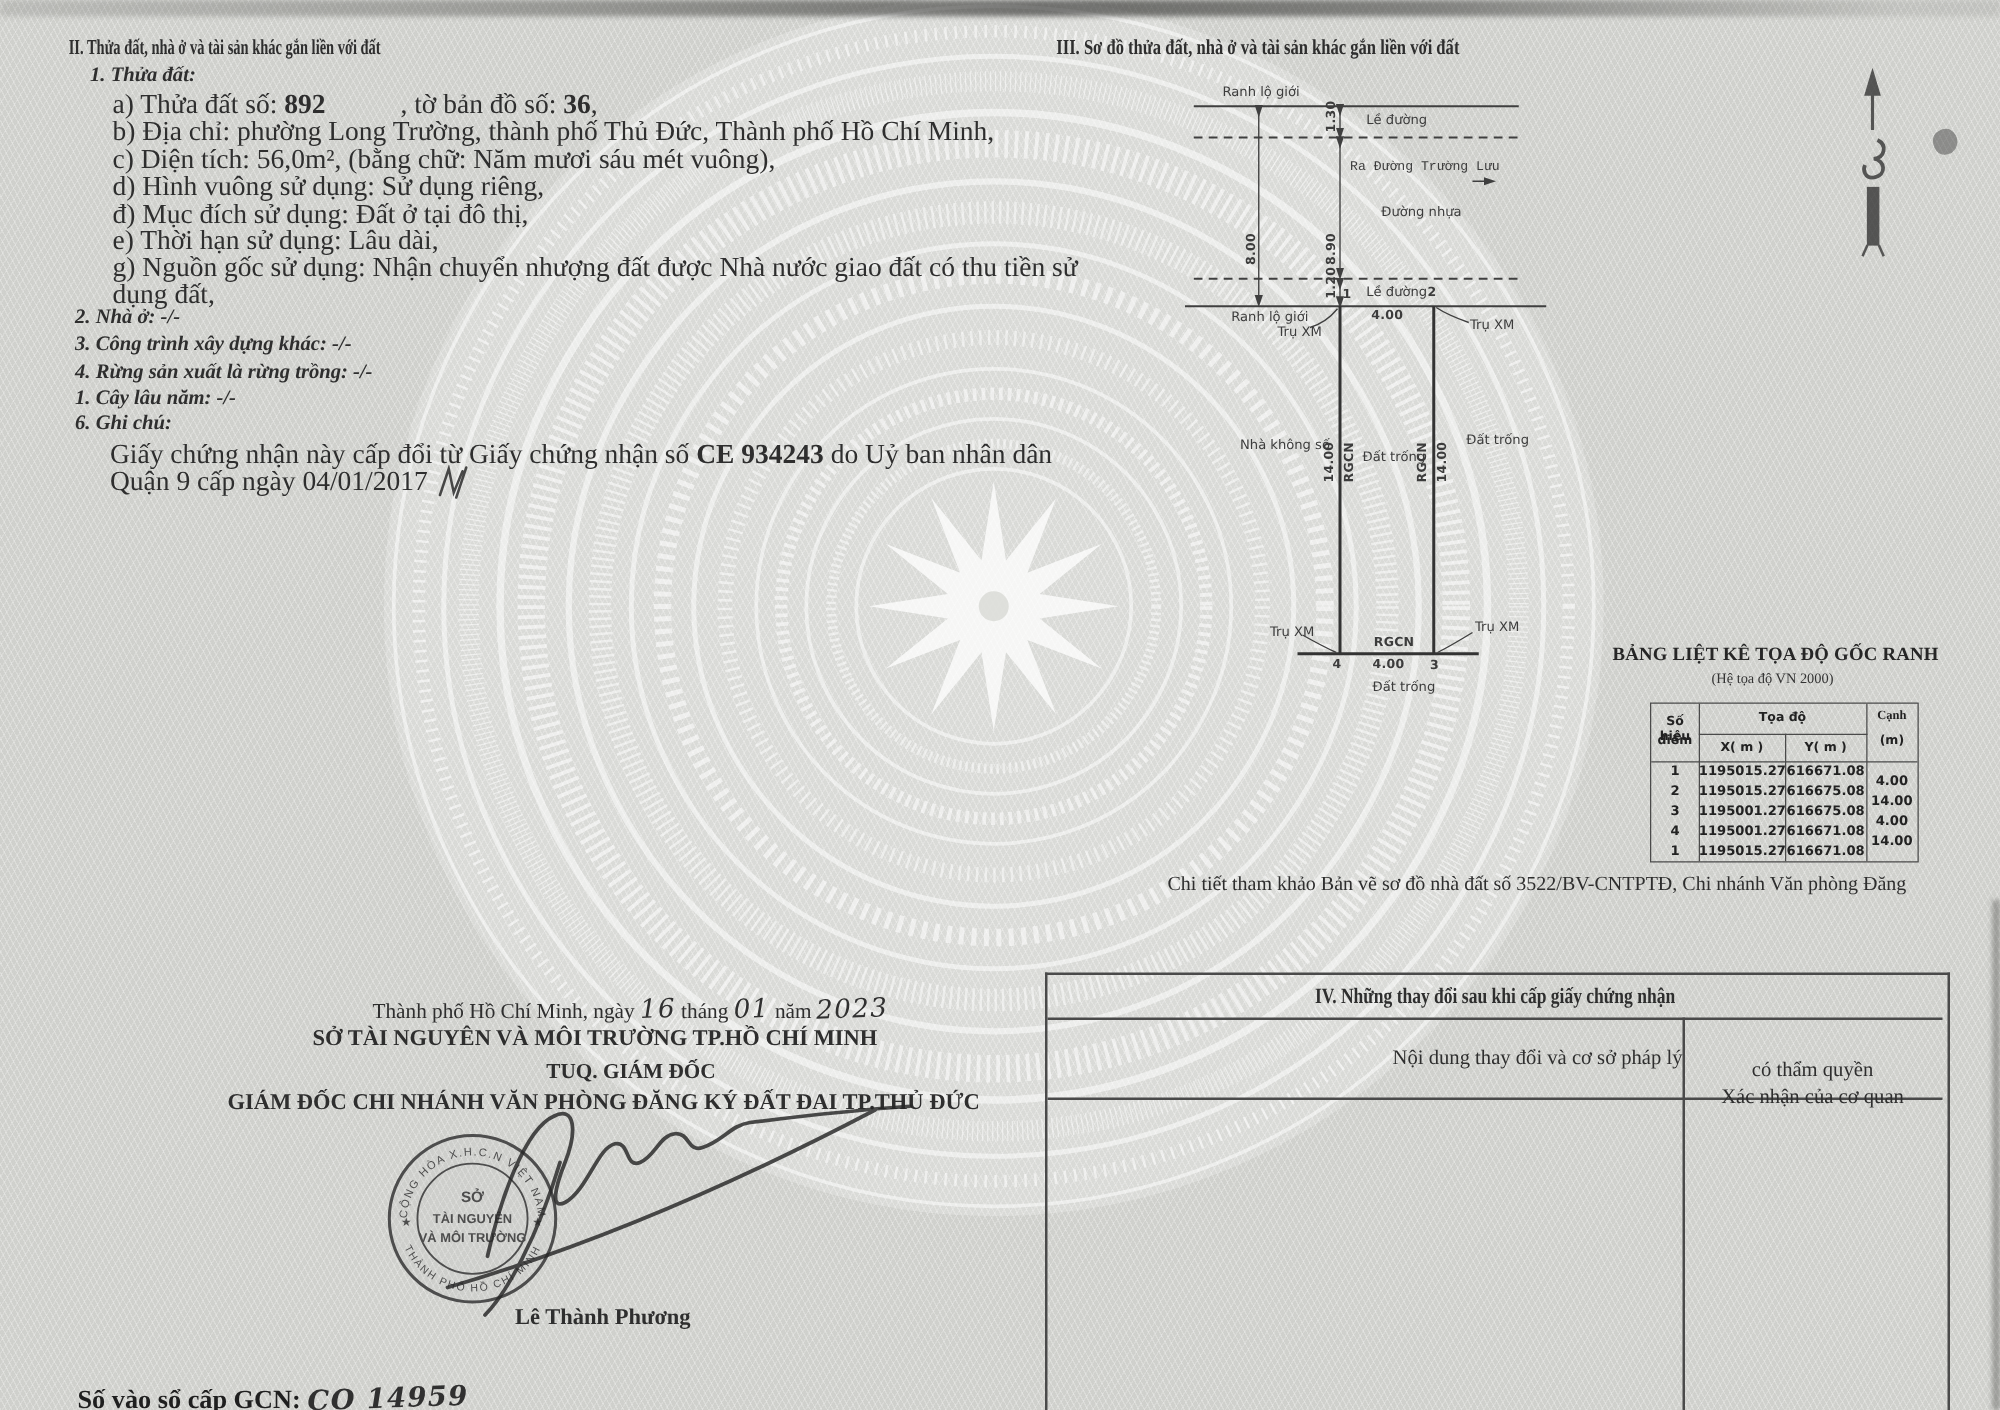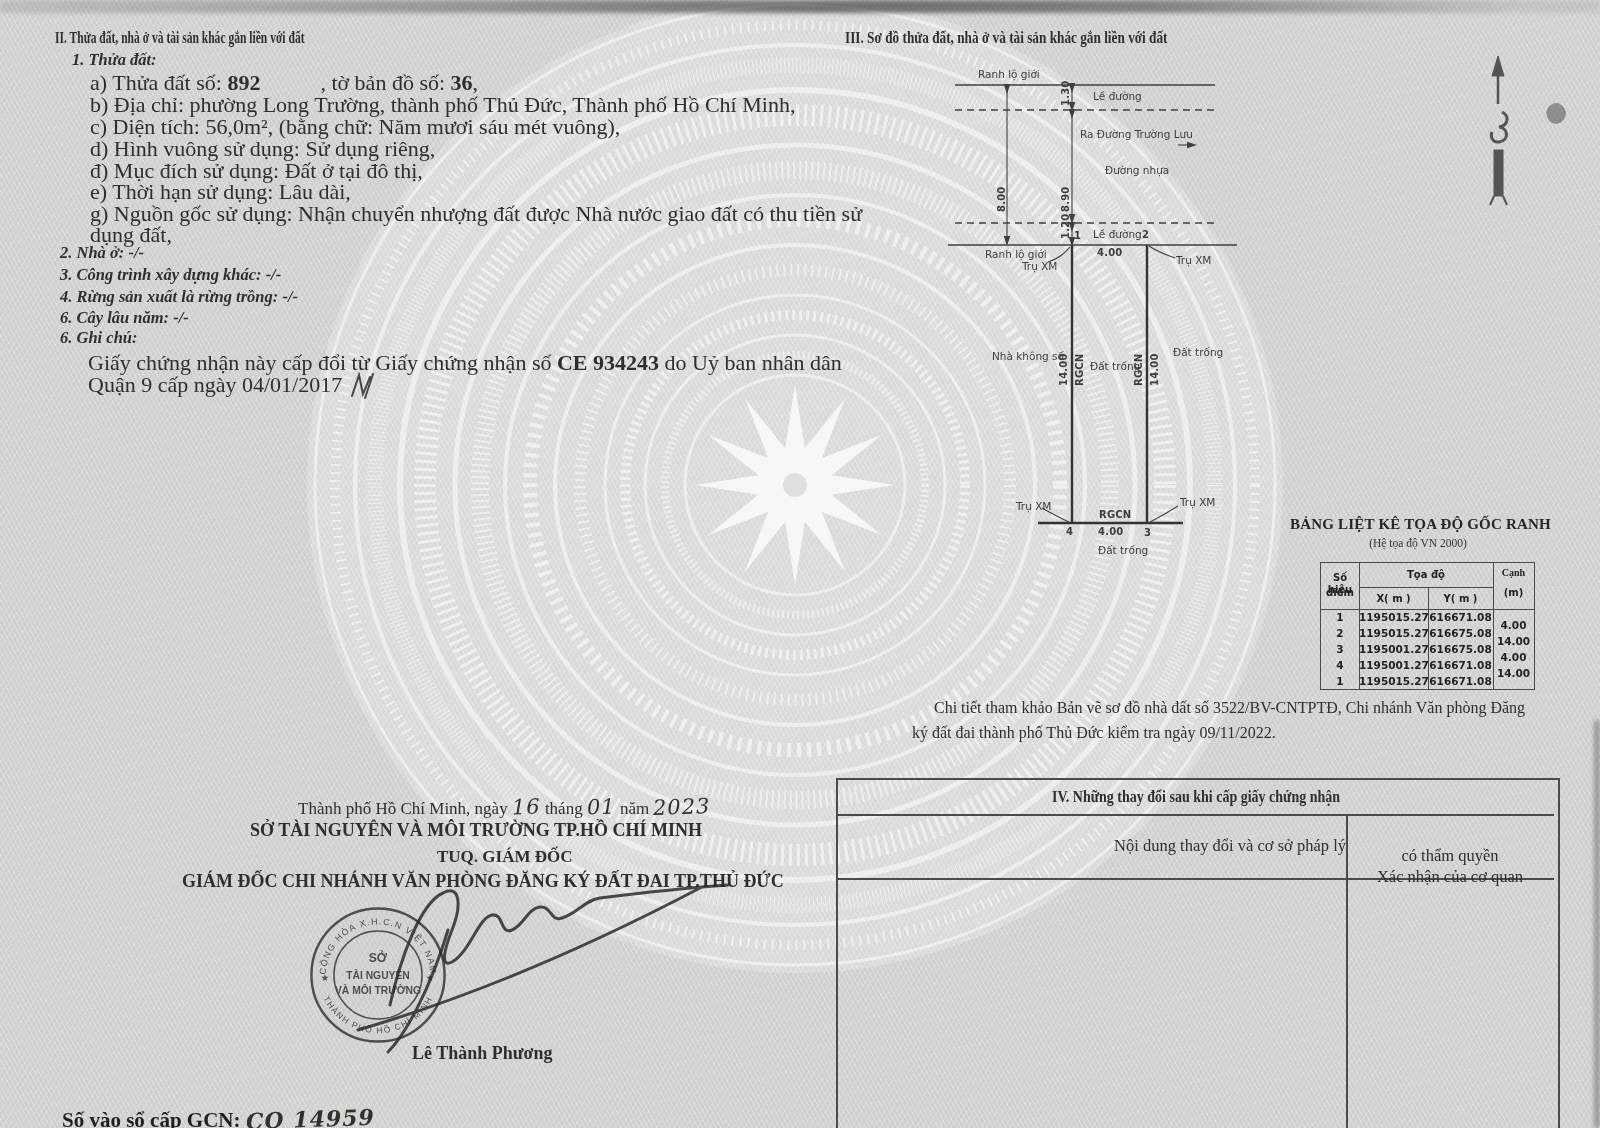--- a/index.html
+++ b/index.html
@@ -91,21 +91,21 @@
     <div class="abs bodyline" style="left:90px;top:114px;">c) Diện tích: 56,0m², (bằng chữ: Năm mươi sáu mét vuông),</div>
     <div class="abs bodyline" style="left:90px;top:136px;">d) Hình vuông sử dụng: Sử dụng riêng,</div>
     <div class="abs bodyline" style="left:90px;top:158px;">đ) Mục đích sử dụng: Đất ở tại đô thị,</div>
     <div class="abs bodyline" style="left:90px;top:179px;">e) Thời hạn sử dụng: Lâu dài,</div>
     <div class="abs bodyline" style="left:90px;top:201px;">g) Nguồn gốc sử dụng: Nhận chuyển nhượng đất được Nhà nước giao đất có thu tiền sử</div>
     <div class="abs bodyline" style="left:90px;top:222px;">dụng đất,</div>
 
     <div class="abs numitem" style="left:60px;top:243px;">2. Nhà ở: -/-</div>
     <div class="abs numitem" style="left:60px;top:265px;">3. Công trình xây dựng khác: -/-</div>
     <div class="abs numitem" style="left:60px;top:287px;">4. Rừng sản xuất là rừng trồng: -/-</div>
-    <div class="abs numitem" style="left:60px;top:308px;">6. Cây lâu năm: -/-</div>
+    <div class="abs numitem" style="left:60px;top:308px;">1. Cây lâu năm: -/-</div>
     <div class="abs numitem" style="left:60px;top:328px;">6. Ghi chú:</div>
 
     <div class="abs bodyline" style="left:88px;top:350px;">
       <span>Giấy chứng nhận này cấp đổi từ Giấy chứng nhận số </span><span class="bold">CE 934243</span><span> do Uỷ ban nhân dân</span>
     </div>
     <div class="abs bodyline" style="left:88px;top:372px;">
       <span>Quận 9 cấp ngày 04/01/2017</span>
       <svg width="30" height="28" style="vertical-align:-8px;">
         <path d="M4 24 L11 3 L15 22 L22 5 M17 26 L25 2" stroke="#2b2b2b" stroke-width="2" fill="none" stroke-linecap="round" opacity=".85"></path>
       </svg>
@@ -145,21 +145,21 @@
           <path d="M245,218 Q228,212 219,206"></path>
           <path d="M112,468 Q128,477 139,482"></path>
           <path d="M248,466 Q230,477 220,482"></path>
         </g>
       </svg>
       <span class="dlab" style="left:48px;top:28px;">Ranh lộ giới</span>
       <span class="dlab" style="left:163px;top:50px;">Lề đường</span>
       <span class="dlab dnum rot" style="left:130px;top:66px;">1.30</span>
       <span class="dlab dnum rot" style="left:66px;top:172px;">8.00</span>
       <span class="dlab dnum rot" style="left:130px;top:172px;">8.90</span>
-      <span class="dlab" style="left:150px;top:88px;">Ra Đường Trường Lưu</span>
+      <span class="dlab" style="left:150px;top:88px;font-family:Liberation Mono, monospace;">Ra Đường Trường Lưu</span>
       <span class="dlab" style="left:152px;top:124px;margin-left:23px;">Đường nhựa</span>
       <span class="dlab dnum rot" style="left:130px;top:199px;">1.20</span>
       <span class="dlab" style="left:163px;top:188px;">Lề đường</span>
       <span class="dlab" style="left:55px;top:208px;">Ranh lộ giới</span>
       <span class="dlab dnum" style="left:144px;top:190px;">1</span>
       <span class="dlab dnum" style="left:212px;top:189px;">2</span>
       <span class="dlab dnum" style="left:167px;top:207px;">4.00</span>
       <span class="dlab" style="left:92px;top:220px;">Trụ XM</span>
       <span class="dlab" style="left:246px;top:214px;">Trụ XM</span>
       <span class="dlab" style="left:62px;top:310px;">Nhà không số</span>
@@ -214,21 +214,20 @@
 
       <div class="cc" style="left:172px;top:54px;width:41px;">4.00</div>
       <div class="cc" style="left:172px;top:70px;width:41px;">14.00</div>
       <div class="cc" style="left:172px;top:86px;width:41px;">4.00</div>
       <div class="cc" style="left:172px;top:102px;width:41px;">14.00</div>
     </div>
 
     <div class="abs" style="left:912px;top:699px;width:640px;font-size:16px;white-space:nowrap;">
       <span style="display:inline-block;width:22px;"></span><span>Chi tiết tham khảo Bản vẽ sơ đồ nhà đất số 3522/BV-CNTPTĐ, Chi nhánh Văn phòng Đăng</span>
     </div>
-    <div class="abs" style="left:912px;top:724px;width:640px;font-size:16px;">ký đất đai thành phố Thủ Đức kiểm tra ngày 09/11/2022.</div>
 
     <div class="abs" style="left:298px;top:795px;font-size:17px;">
       <span>Thành phố Hồ Chí Minh, ngày</span>
       <span class="hand">16</span>
       <span>tháng</span>
       <span class="hand">01</span>
       <span>năm</span>
       <span class="hand">2023</span>
     </div>
     <div class="abs bold" style="left:250px;top:820px;font-size:18px;">SỞ TÀI NGUYÊN VÀ MÔI TRƯỜNG TP.HỒ CHÍ MINH</div>

